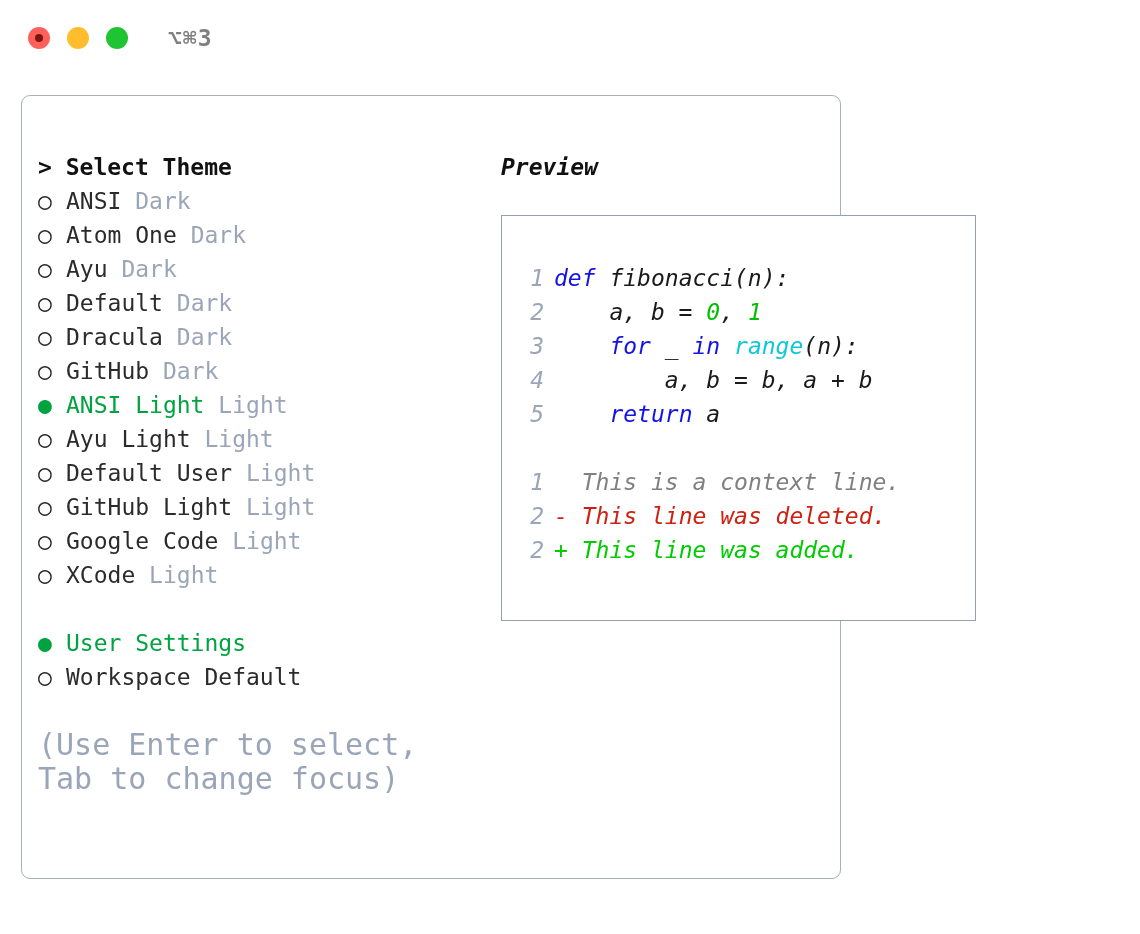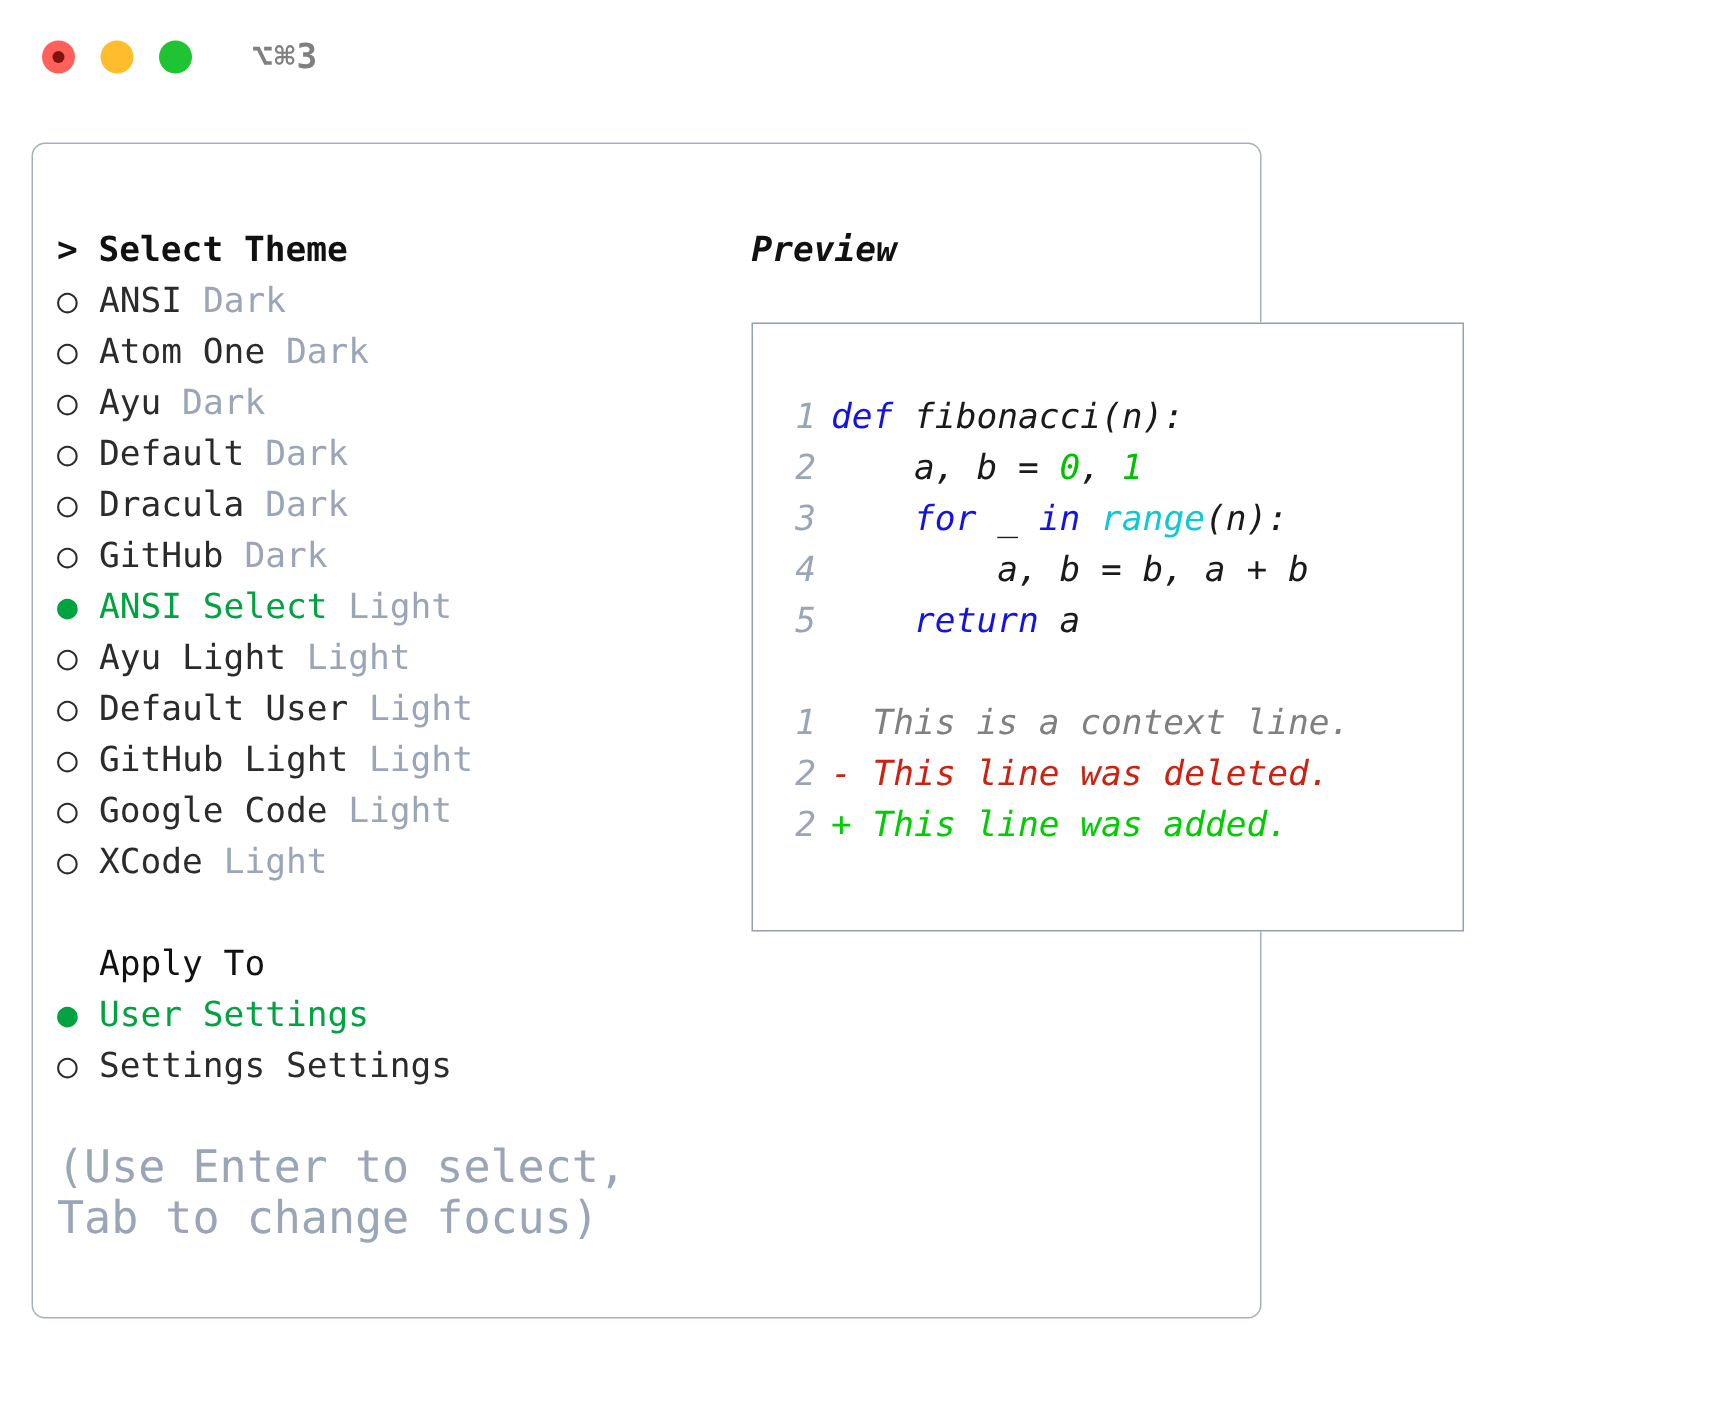--- a/index.html
+++ b/index.html
@@ -214,35 +214,34 @@
 
         <div class="hdr">&gt; Select Theme</div>
 
         <div id="theme-list">
             <div class="row"><span class="marker">○</span><span class="label">ANSI</span><span> </span><span class="meta">Dark</span></div>
             <div class="row"><span class="marker">○</span><span class="label">Atom One</span><span> </span><span class="meta">Dark</span></div>
             <div class="row"><span class="marker">○</span><span class="label">Ayu</span><span> </span><span class="meta">Dark</span></div>
             <div class="row"><span class="marker">○</span><span class="label">Default</span><span> </span><span class="meta">Dark</span></div>
             <div class="row"><span class="marker">○</span><span class="label">Dracula</span><span> </span><span class="meta">Dark</span></div>
             <div class="row"><span class="marker">○</span><span class="label">GitHub</span><span> </span><span class="meta">Dark</span></div>
-            <div class="row sel"><span class="marker">●</span><span class="label">ANSI Select</span><span> </span><span class="meta">Light</span></div>
+            <div class="row sel"><span class="marker">●</span><span class="label">ANSI Light</span><span> </span><span class="meta">Light</span></div>
             <div class="row"><span class="marker">○</span><span class="label">Ayu Light</span><span> </span><span class="meta">Light</span></div>
             <div class="row"><span class="marker">○</span><span class="label">Default User</span><span> </span><span class="meta">Light</span></div>
             <div class="row"><span class="marker">○</span><span class="label">GitHub Light</span><span> </span><span class="meta">Light</span></div>
             <div class="row"><span class="marker">○</span><span class="label">Google Code</span><span> </span><span class="meta">Light</span></div>
             <div class="row"><span class="marker">○</span><span class="label">XCode</span><span> </span><span class="meta">Light</span></div>
           </div>
 
         <div id="spacer-1"></div>
 
-        <div class="section-hdr">Apply To</div>
 
         <div id="apply-list">
             <div class="row sel"><span class="marker">●</span><span class="label">User Settings</span></div>
-            <div class="row"><span class="marker">○</span><span class="label">Settings Settings</span></div>
+            <div class="row"><span class="marker">○</span><span class="label">Workspace Default</span></div>
           </div>
 
         <div id="spacer-2"></div>
 
         <div id="hint">(Use Enter to select, Tab to change focus)</div>
       </div>
 
       <div id="right">
 
         <div id="preview-title">Preview</div>

